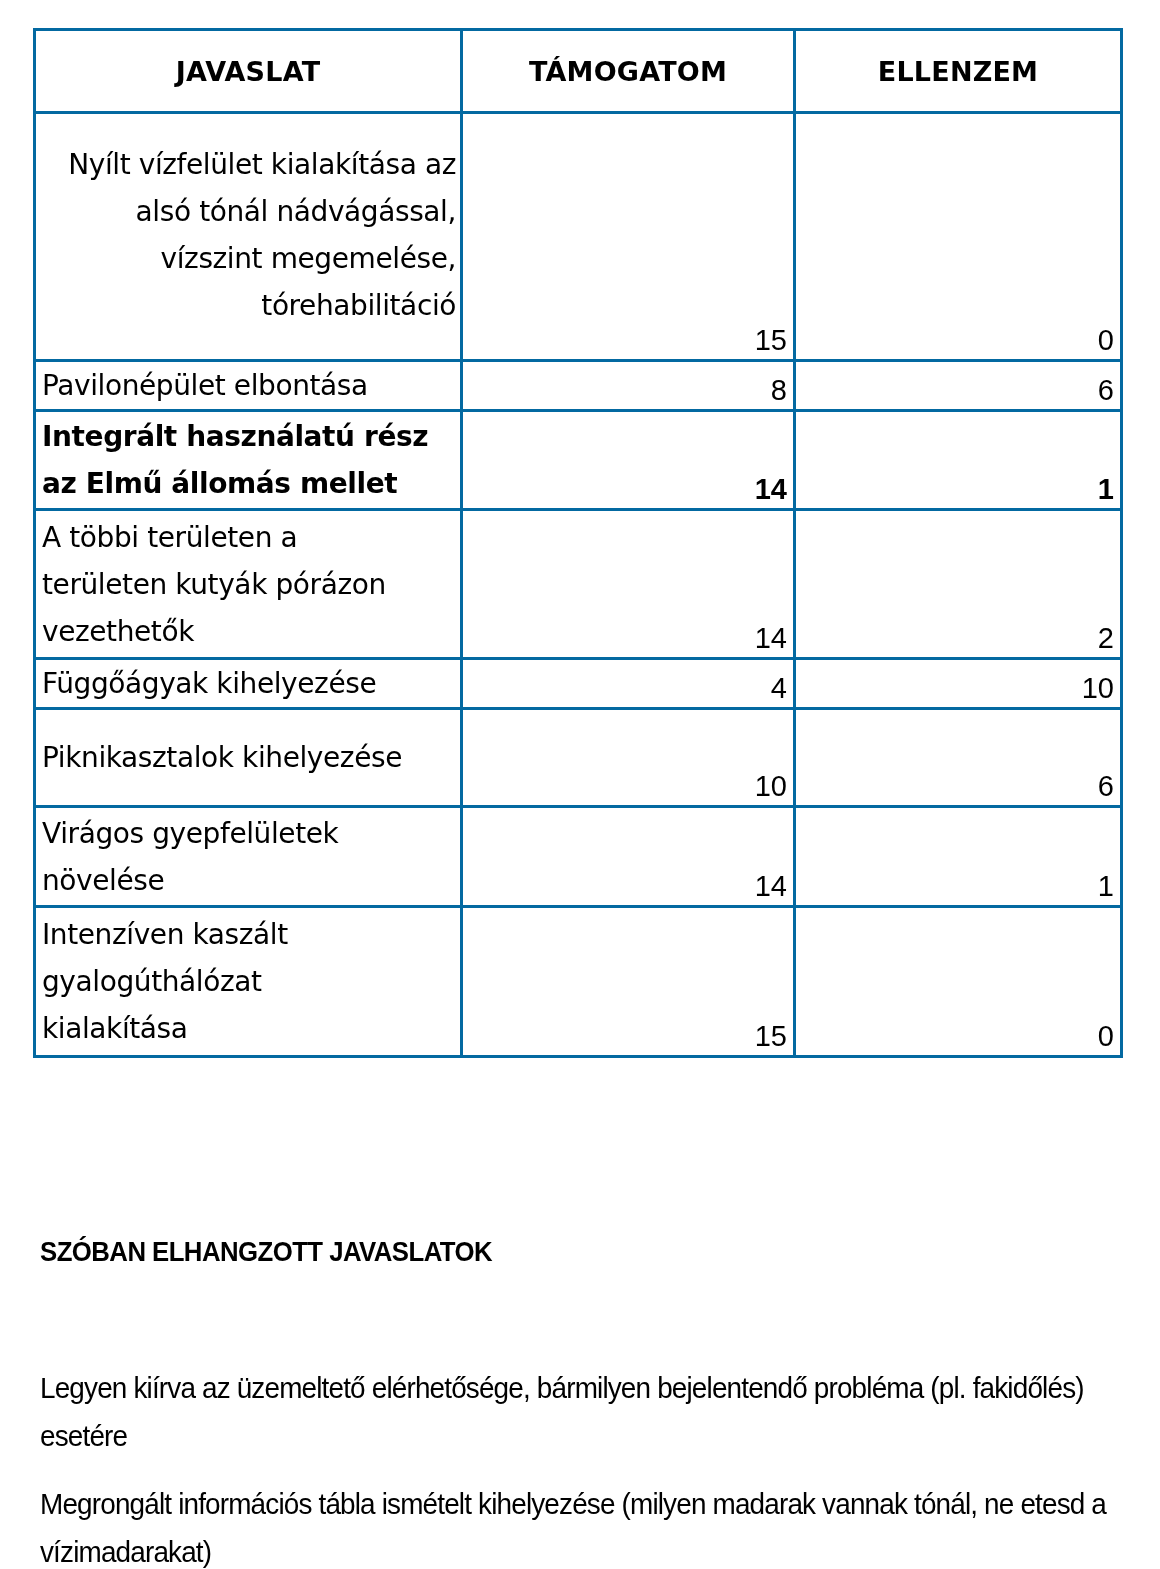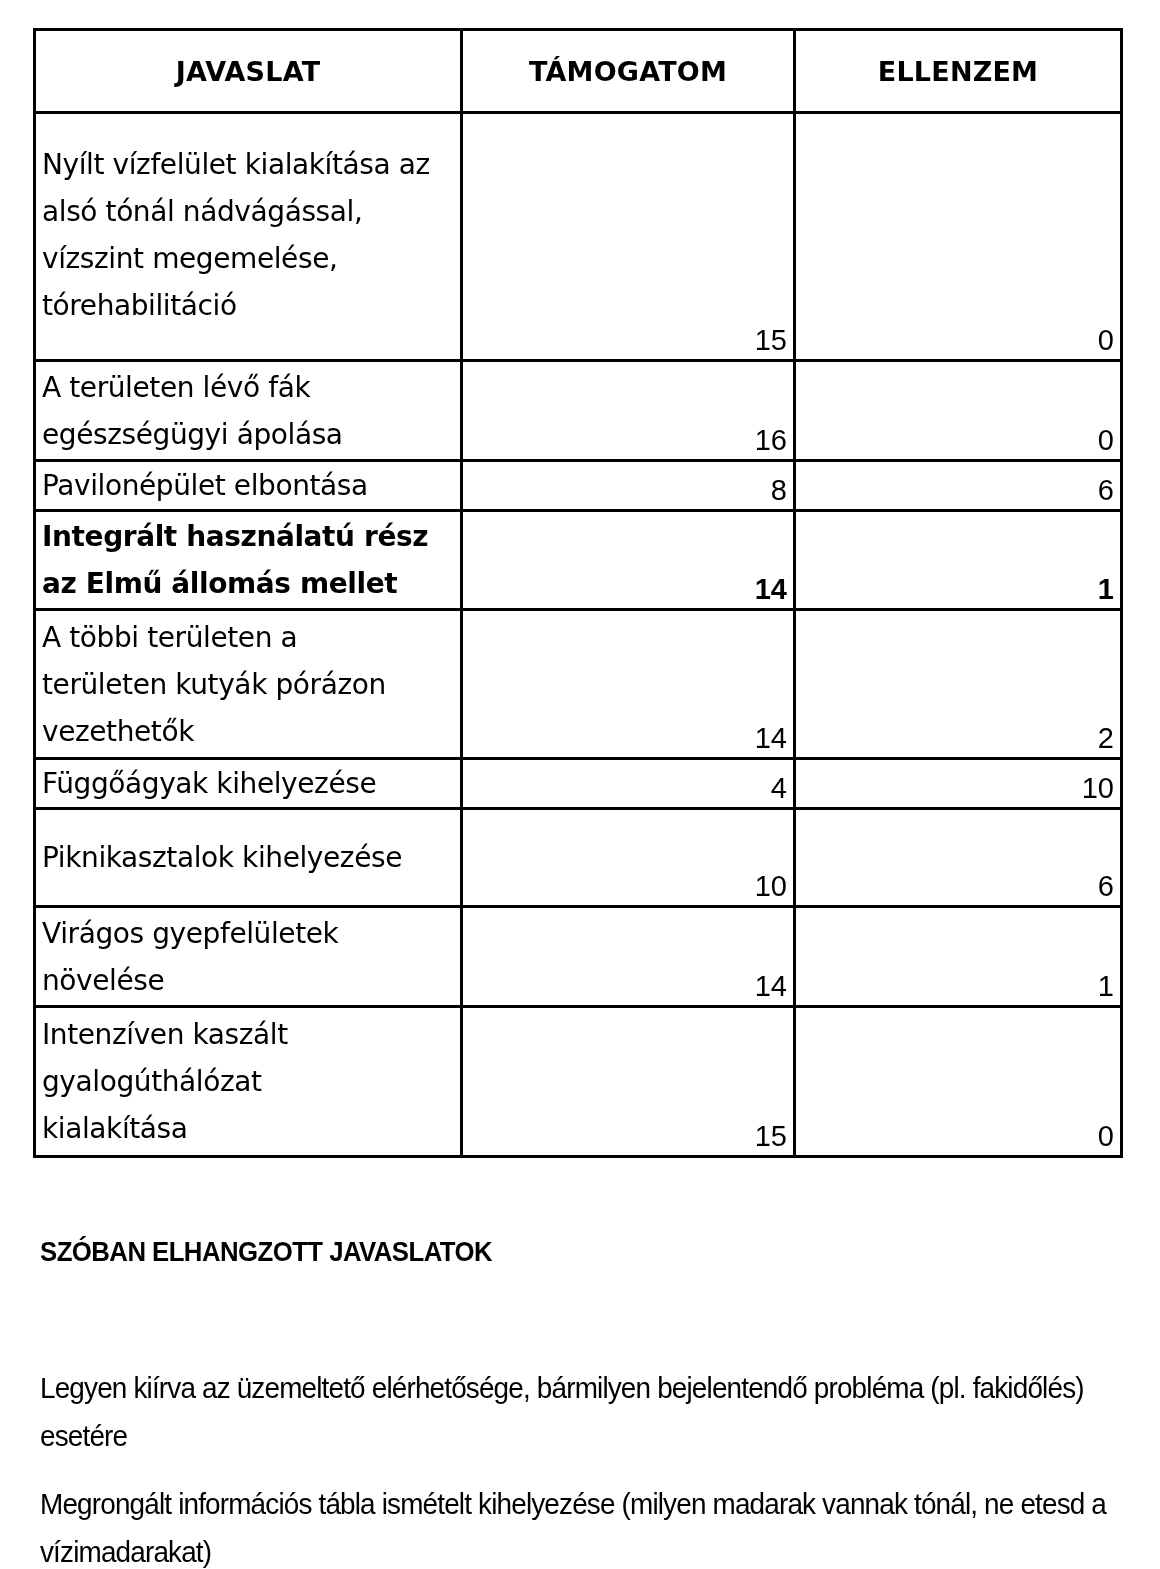--- a/index.html
+++ b/index.html
@@ -17,21 +17,21 @@
     }
     .vote-table {
       position: absolute;
       left: 33px;
       top: 28px;
       width: 1090px;
       border-collapse: collapse;
       table-layout: fixed;
     }
     .vote-table th, .vote-table td {
-      border: 3px solid #000000;
+      border: 3px solid #0369a1;
       padding: 0;
     }
     .vote-table th {
       height: 80px;
       font-family: "DejaVu Sans", sans-serif;
       font-weight: bold;
       font-size: 27px;
       text-align: center;
       vertical-align: middle;
       letter-spacing: 0.2px;
@@ -102,27 +102,22 @@
   </colgroup>
   <thead>
     <tr>
       <th>JAVASLAT</th>
       <th>TÁMOGATOM</th>
       <th>ELLENZEM</th>
     </tr>
   </thead>
   <tbody>
     <tr style="height:248px;">
-      <td class="label" style="vertical-align:top;padding-top:27px;">Nyílt vízfelület kialakítása az alsó tónál nádvágással, vízszint megemelése, tórehabilitáció</td>
+      <td class="label" style="vertical-align:top;padding-top:27px;text-align:right;">Nyílt vízfelület kialakítása az alsó tónál nádvágással, vízszint megemelése, tórehabilitáció</td>
       <td class="num">15</td>
-      <td class="num">0</td>
-    </tr>
-    <tr style="height:100px;">
-      <td class="label" style="padding-right:100px;">A területen lévő fák egészségügyi ápolása</td>
-      <td class="num">16</td>
       <td class="num">0</td>
     </tr>
     <tr style="height:50px;">
       <td class="label">Pavilonépület elbontása</td>
       <td class="num">8</td>
       <td class="num">6</td>
     </tr>
     <tr style="height:99px;font-weight:bold;">
       <td class="label">Integrált használatú rész az Elmű állomás mellet</td>
       <td class="num">14</td>

